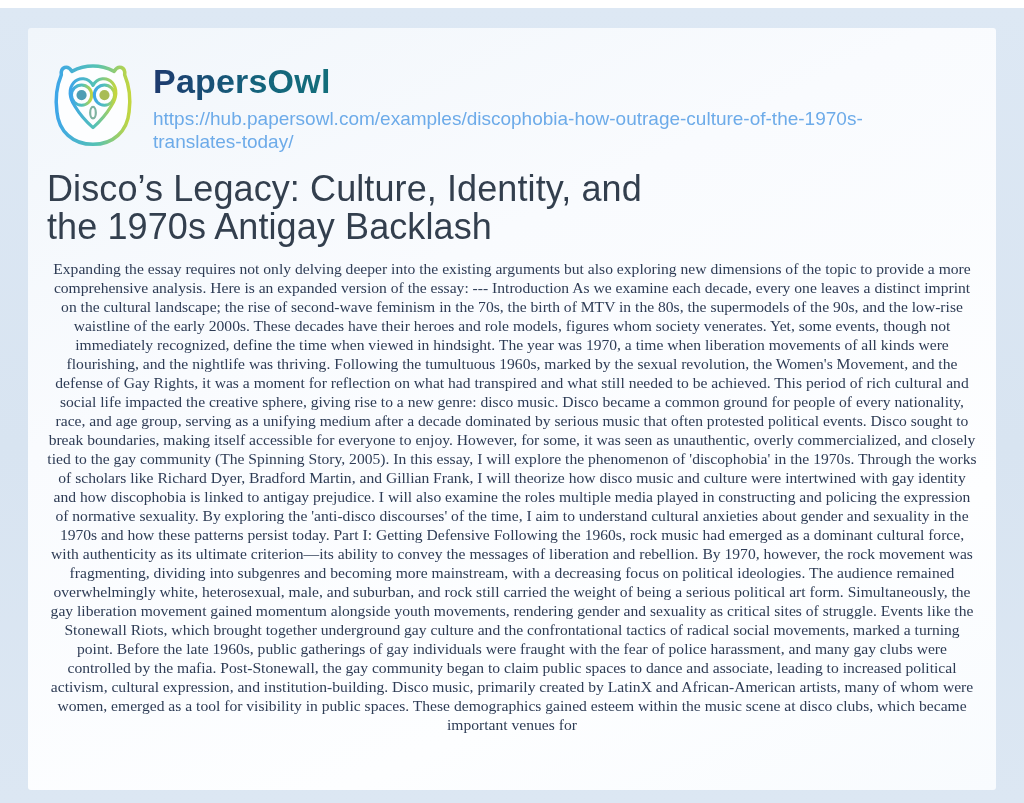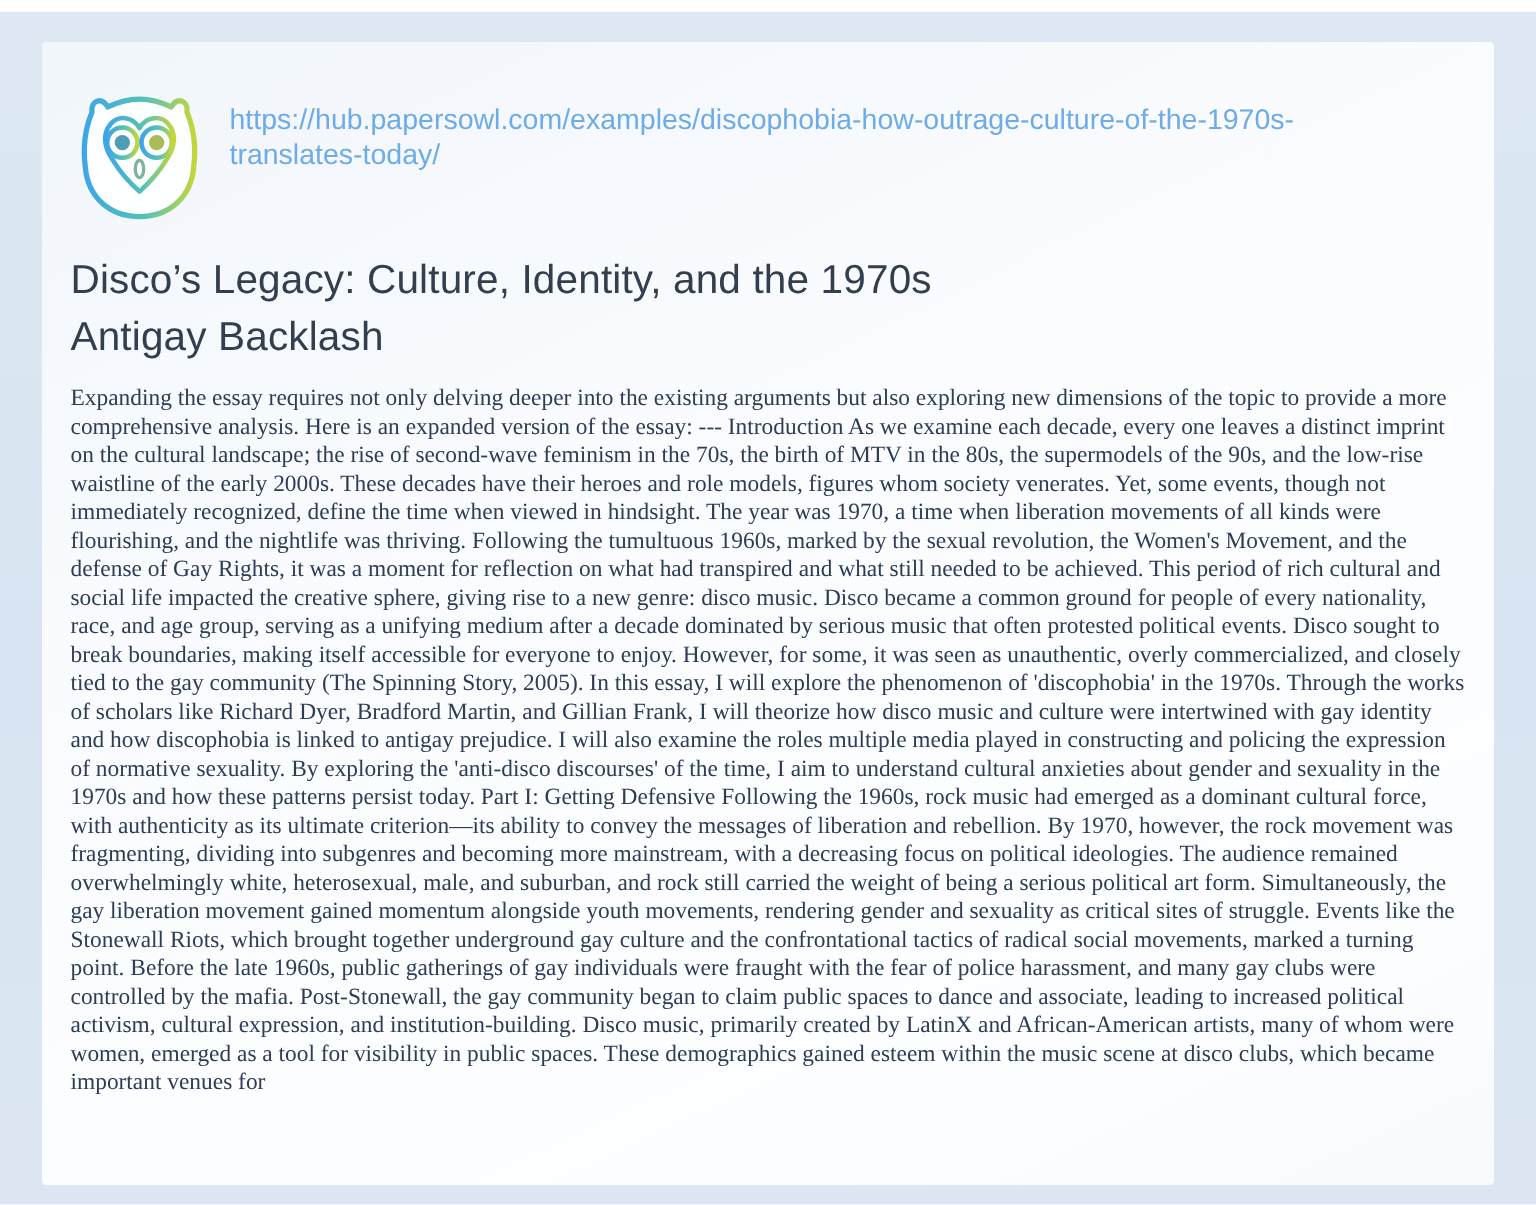--- a/index.html
+++ b/index.html
@@ -60,34 +60,34 @@
     font-size: 19px;
     line-height: 23px;
     color: #6dabe9;
     word-break: break-word;
     overflow-wrap: anywhere;
   }
 
   .doc-title {
     margin: 17px 20px 0 19px;
     max-width: 635px;
-    font-size: 27px;
+    font-size: 36px;
     line-height: 38px;
     font-weight: 400;
     color: #333f4e;
     letter-spacing: 0.1px;
   }
 
   .doc-body {
     margin: 13px 19px 0 19px;
     font-family: "Liberation Serif", serif;
     font-size: 15.6px;
     line-height: 19px;
     color: #2e3c55;
-    text-align: left;
+    text-align: center;
     height: 492px;
     overflow: hidden;
   }
 </style>
 </head>
 <body>
 
 <div class="frame"></div>
 
 <div class="page-card">
@@ -109,20 +109,21 @@
 
         <circle cx="37" cy="44" r="11.5" fill="#fdfeff" stroke="url(#owlgrad)" stroke-width="3.5"></circle>
         <circle cx="63" cy="44" r="11.5" fill="#fdfeff" stroke="url(#owlgrad)" stroke-width="3.5"></circle>
         <circle cx="37" cy="44" r="5.8" fill="#4d9db4"></circle>
         <circle cx="63" cy="44" r="5.8" fill="#a9bc55"></circle>
 
         <ellipse cx="50" cy="64" rx="3.2" ry="6.5" fill="none" stroke="#7fb3a0" stroke-width="2.5"></ellipse>
       </svg>
     </div>
     <div class="header-text">
+      <div class="brand">PapersOwl</div>
       <div class="site-url">https://hub.papersowl.com/examples/discophobia-how-outrage-culture-of-the-1970s-translates-today/</div>
     </div>
   </div>
 
   <h1 class="doc-title" style="margin-top:17px; margin-bottom:0;">Disco’s Legacy: Culture, Identity, and the 1970s Antigay Backlash</h1>
 
   <div class="doc-body">Expanding the essay requires not only delving deeper into the existing arguments but also exploring new dimensions of the topic to provide a more comprehensive analysis. Here is an expanded version of the essay: --- Introduction As we examine each decade, every one leaves a distinct imprint on the cultural landscape; the rise of second-wave feminism in the 70s, the birth of MTV in the 80s, the supermodels of the 90s, and the low-rise waistline of the early 2000s. These decades have their heroes and role models, figures whom society venerates. Yet, some events, though not immediately recognized, define the time when viewed in hindsight. The year was 1970, a time when liberation movements of all kinds were flourishing, and the nightlife was thriving. Following the tumultuous 1960s, marked by the sexual revolution, the Women's Movement, and the defense of Gay Rights, it was a moment for reflection on what had transpired and what still needed to be achieved. This period of rich cultural and social life impacted the creative sphere, giving rise to a new genre: disco music. Disco became a common ground for people of every nationality, race, and age group, serving as a unifying medium after a decade dominated by serious music that often protested political events. Disco sought to break boundaries, making itself accessible for everyone to enjoy. However, for some, it was seen as unauthentic, overly commercialized, and closely tied to the gay community (The Spinning Story, 2005). In this essay, I will explore the phenomenon of 'discophobia' in the 1970s. Through the works of scholars like Richard Dyer, Bradford Martin, and Gillian Frank, I will theorize how disco music and culture were intertwined with gay identity and how discophobia is linked to antigay prejudice. I will also examine the roles multiple media played in constructing and policing the expression of normative sexuality. By exploring the 'anti-disco discourses' of the time, I aim to understand cultural anxieties about gender and sexuality in the 1970s and how these patterns persist today. Part I: Getting Defensive Following the 1960s, rock music had emerged as a dominant cultural force, with authenticity as its ultimate criterion—its ability to convey the messages of liberation and rebellion. By 1970, however, the rock movement was fragmenting, dividing into subgenres and becoming more mainstream, with a decreasing focus on political ideologies. The audience remained overwhelmingly white, heterosexual, male, and suburban, and rock still carried the weight of being a serious political art form. Simultaneously, the gay liberation movement gained momentum alongside youth movements, rendering gender and sexuality as critical sites of struggle. Events like the Stonewall Riots, which brought together underground gay culture and the confrontational tactics of radical social movements, marked a turning point. Before the late 1960s, public gatherings of gay individuals were fraught with the fear of police harassment, and many gay clubs were controlled by the mafia. Post-Stonewall, the gay community began to claim public spaces to dance and associate, leading to increased political activism, cultural expression, and institution-building. Disco music, primarily created by LatinX and African-American artists, many of whom were women, emerged as a tool for visibility in public spaces. These demographics gained esteem within the music scene at disco clubs, which became important venues for</div>
 
 </div>
 

